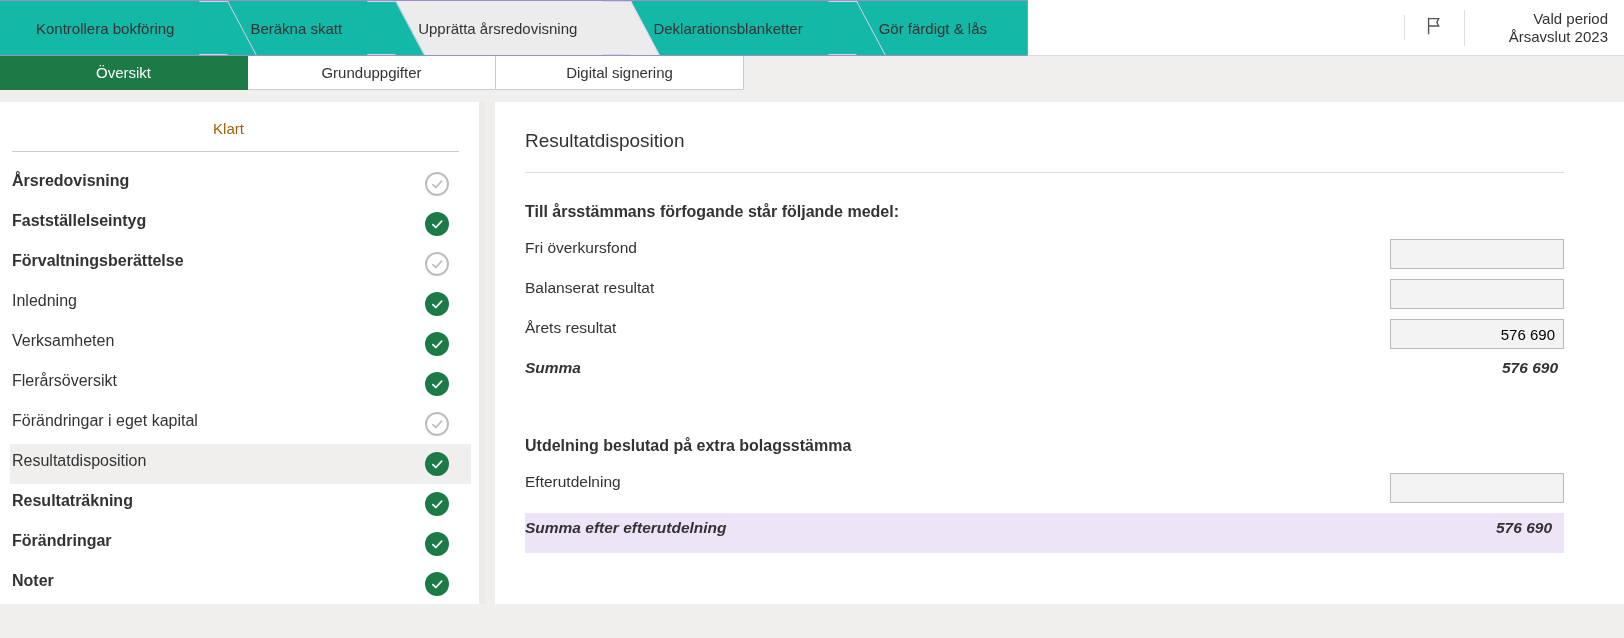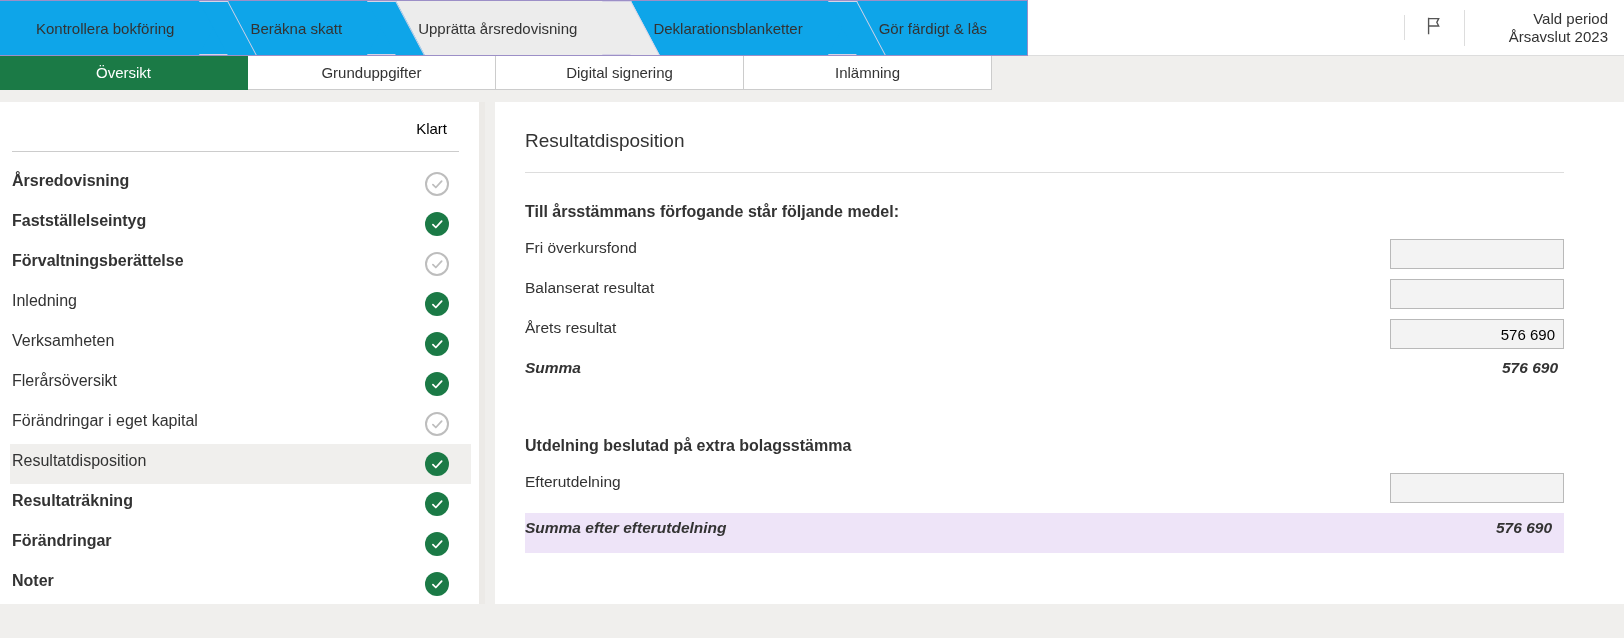--- a/index.html
+++ b/index.html
@@ -27,21 +27,21 @@
       position: relative;
       border: 1px solid #9c8fc7;
       border-left: none;
       height: 56px;
     }
     .wizard-step {
       position: relative;
       display: flex;
       align-items: center;
       padding: 0 40px 0 36px;
-      background: #0ea5e9;
+      background: #14b8a6;
       cursor: pointer;
       white-space: nowrap;
     }
     .wizard-step.active {
       background: #ececec;
     }
     .wizard-step::after {
       content: "";
       position: absolute;
       right: -14px;
@@ -136,23 +136,23 @@
     }
     .sidebar {
       width: 485px;
       background: #fff;
       border-right: 6px solid #eceae7;
       margin-top: 12px;
       padding: 14px 8px 0 10px;
     }
     .sidebar-header {
       display: flex;
-      justify-content: flex-end;
+      justify-content: center;
       padding: 4px 24px 14px 0;
-      color: #000000;
+      color: #a16207;
     }
     .sidebar hr {
       border: none;
       border-top: 1px solid #ccc;
       margin: 0 12px 12px 2px;
     }
     .nav-item {
       display: flex;
       justify-content: space-between;
       padding: 8px 22px 8px 2px;
@@ -289,23 +289,20 @@
 <div class="sub-tabs">
   <div class="sub-tab active">
       <span>Översikt</span>
     </div>
   <div class="sub-tab">
       <span>Grunduppgifter</span>
     </div>
   <div class="sub-tab">
       <span>Digital signering</span>
     </div>
-  <div class="sub-tab">
-      <span>Inlämning</span>
-    </div>
 </div>
 
 <div class="main-layout">
 
   <div class="sidebar">
     <div class="sidebar-header">
       <span>Klart</span>
     </div>
     <hr>
     <div id="nav-list">

